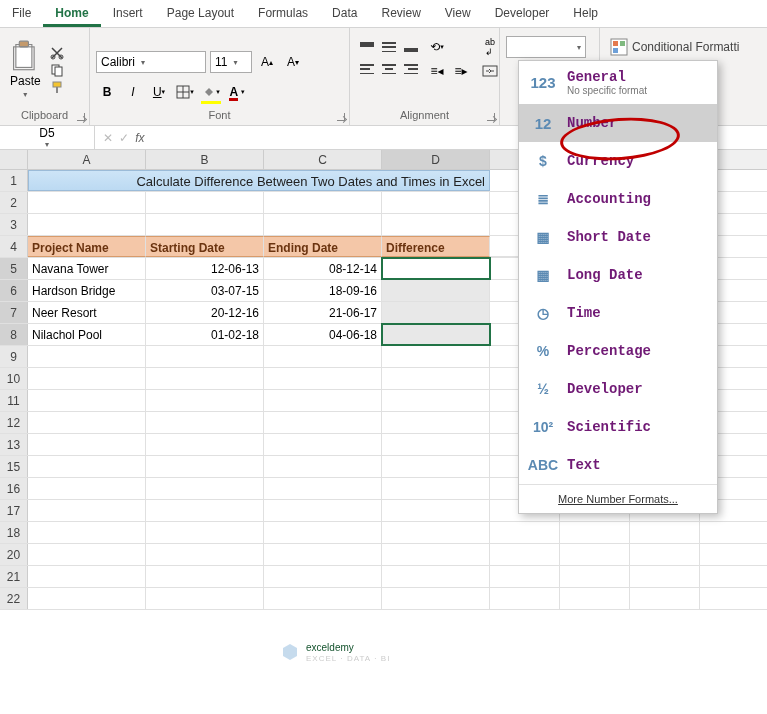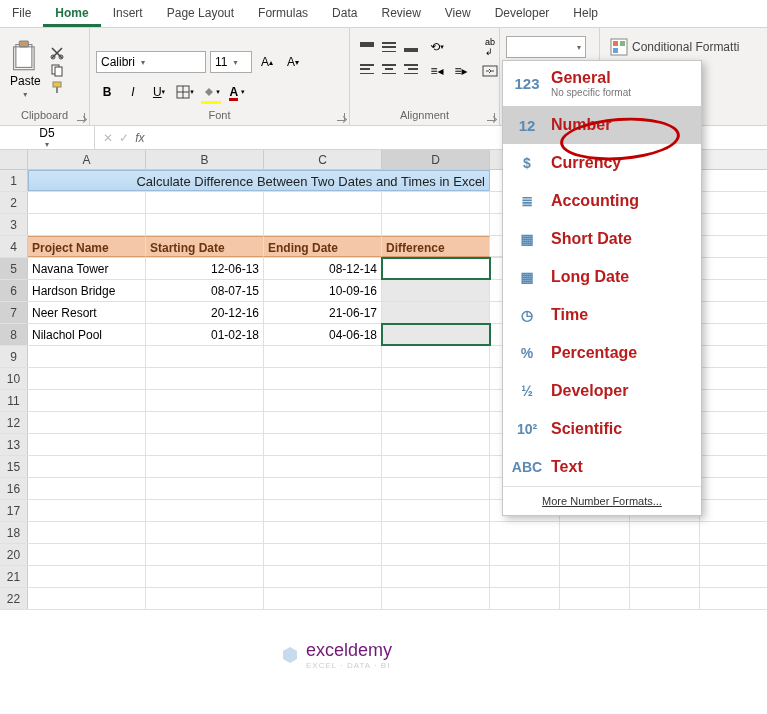--- a/index.html
+++ b/index.html
@@ -62,26 +62,26 @@
 .cell.r { text-align:right; }
 .col-A-c { width:118px; } .col-B-c { width:118px; } .col-C-c { width:118px; } .col-D-c { width:108px; } .col-E-c { width:70px; } .col-F-c { width:70px; } .col-G-c { width:70px; }
 
 .merged-title { width:462px; background:linear-gradient(#cde4f7,#bcdaf2); text-align:right; font-size:13px; color:#222; border:1px solid #9bbbd8; }
 .header-row .cell { background:#f4c7a8; color:#6b3410; font-weight:600; border-top:1px solid #d89b6b; border-bottom:1px solid #d89b6b; }
 .sel-range { background:#e8e8e8; }
 .active-cell { background:#fff; outline:2px solid #217346; outline-offset:-1px; position:relative; z-index:2; }
 .sel-border { outline:2px solid #217346; outline-offset:-1px; }
 
 
-.format-dropdown { position:absolute; top:60px; left:502px; width:200px; background:#fff; border:1px solid #c6c6c6; box-shadow:3px 3px 8px rgba(0,0,0,0.25); z-index:50; }
+.format-dropdown { position:absolute; top:60px; left:518px; width:200px; background:#fff; border:1px solid #c6c6c6; box-shadow:3px 3px 8px rgba(0,0,0,0.25); z-index:50; }
 .format-item { display:flex; align-items:center; gap:10px; padding:8px 10px; cursor:pointer; }
 .format-item.highlighted { background:#d0d0d0; }
 .format-icon { width:28px; height:22px; display:flex; align-items:center; justify-content:center; color:#5b8ab3; font-weight:bold; }
 .format-label { flex:1; }
-.format-title { font-weight:600; font-size:16px; color:#b91c1c; }
+.format-title { font-weight:600; font-size:14px; color:#701a75;font-family:Liberation Mono, monospace; }
 .format-sub { font-size:10px; color:#777; }
 .format-more { text-align:center; padding:8px; color:#333; text-decoration:underline; font-size:11px; border-top:1px solid #e0e0e0; cursor:pointer; }
 
 
 .red-circle { position:absolute; border:3px solid #c00000; border-radius:50%; width:120px; height:42px; top:118px; left:560px; z-index:60; pointer-events:none; transform:rotate(-4deg); }
 
 
 .watermark { position:absolute; left:280px; top:640px; color:#bbb; font-size:12px; display:flex; align-items:center; gap:6px; pointer-events:none; }
 .watermark svg { opacity:0.5; }
 .wm-sub { font-size:8px; letter-spacing:1px; color:#ccc; display:block; }
@@ -364,22 +364,22 @@
       <div class="cell col-C-c r">08-12-14</div>
       <div class="cell col-D-c active-cell"></div>
       <div class="cell col-E-c"></div>
         <div class="cell col-F-c"></div>
         <div class="cell col-G-c"></div>
     </div>
 
     <div class="row">
         <div class="row-h sel">6</div>
       <div class="cell col-A-c">Hardson Bridge</div>
-      <div class="cell col-B-c r">08-07-15</div>
-      <div class="cell col-C-c r">10-09-16</div>
+      <div class="cell col-B-c r">03-07-15</div>
+      <div class="cell col-C-c r">18-09-16</div>
       <div class="cell col-D-c sel-range"></div>
       <div class="cell col-E-c"></div>
         <div class="cell col-F-c"></div>
         <div class="cell col-G-c"></div>
     </div>
 
     <div class="row">
         <div class="row-h sel">7</div>
       <div class="cell col-A-c">Neer Resort</div>
       <div class="cell col-B-c r">20-12-16</div>
@@ -607,16 +607,16 @@
   <div class="format-more">More Number Formats...</div>
 </div>
 
 <div class="red-circle"></div>
 
 <div class="watermark">
   <svg width="20" height="20" viewBox="0 0 20 20">
       <path d="M10 2 L17 6 L17 14 L10 18 L3 14 L3 6 Z" fill="#8fb8dd"></path>
     </svg>
   <div>
-    <span style="font-size:18px;color:#701a75">exceldemy</span>
+    <span style="font-size:10px;color:#14532d">exceldemy</span>
     <span class="wm-sub">EXCEL · DATA · BI</span>
   </div>
 </div>
 
 </body></html>

